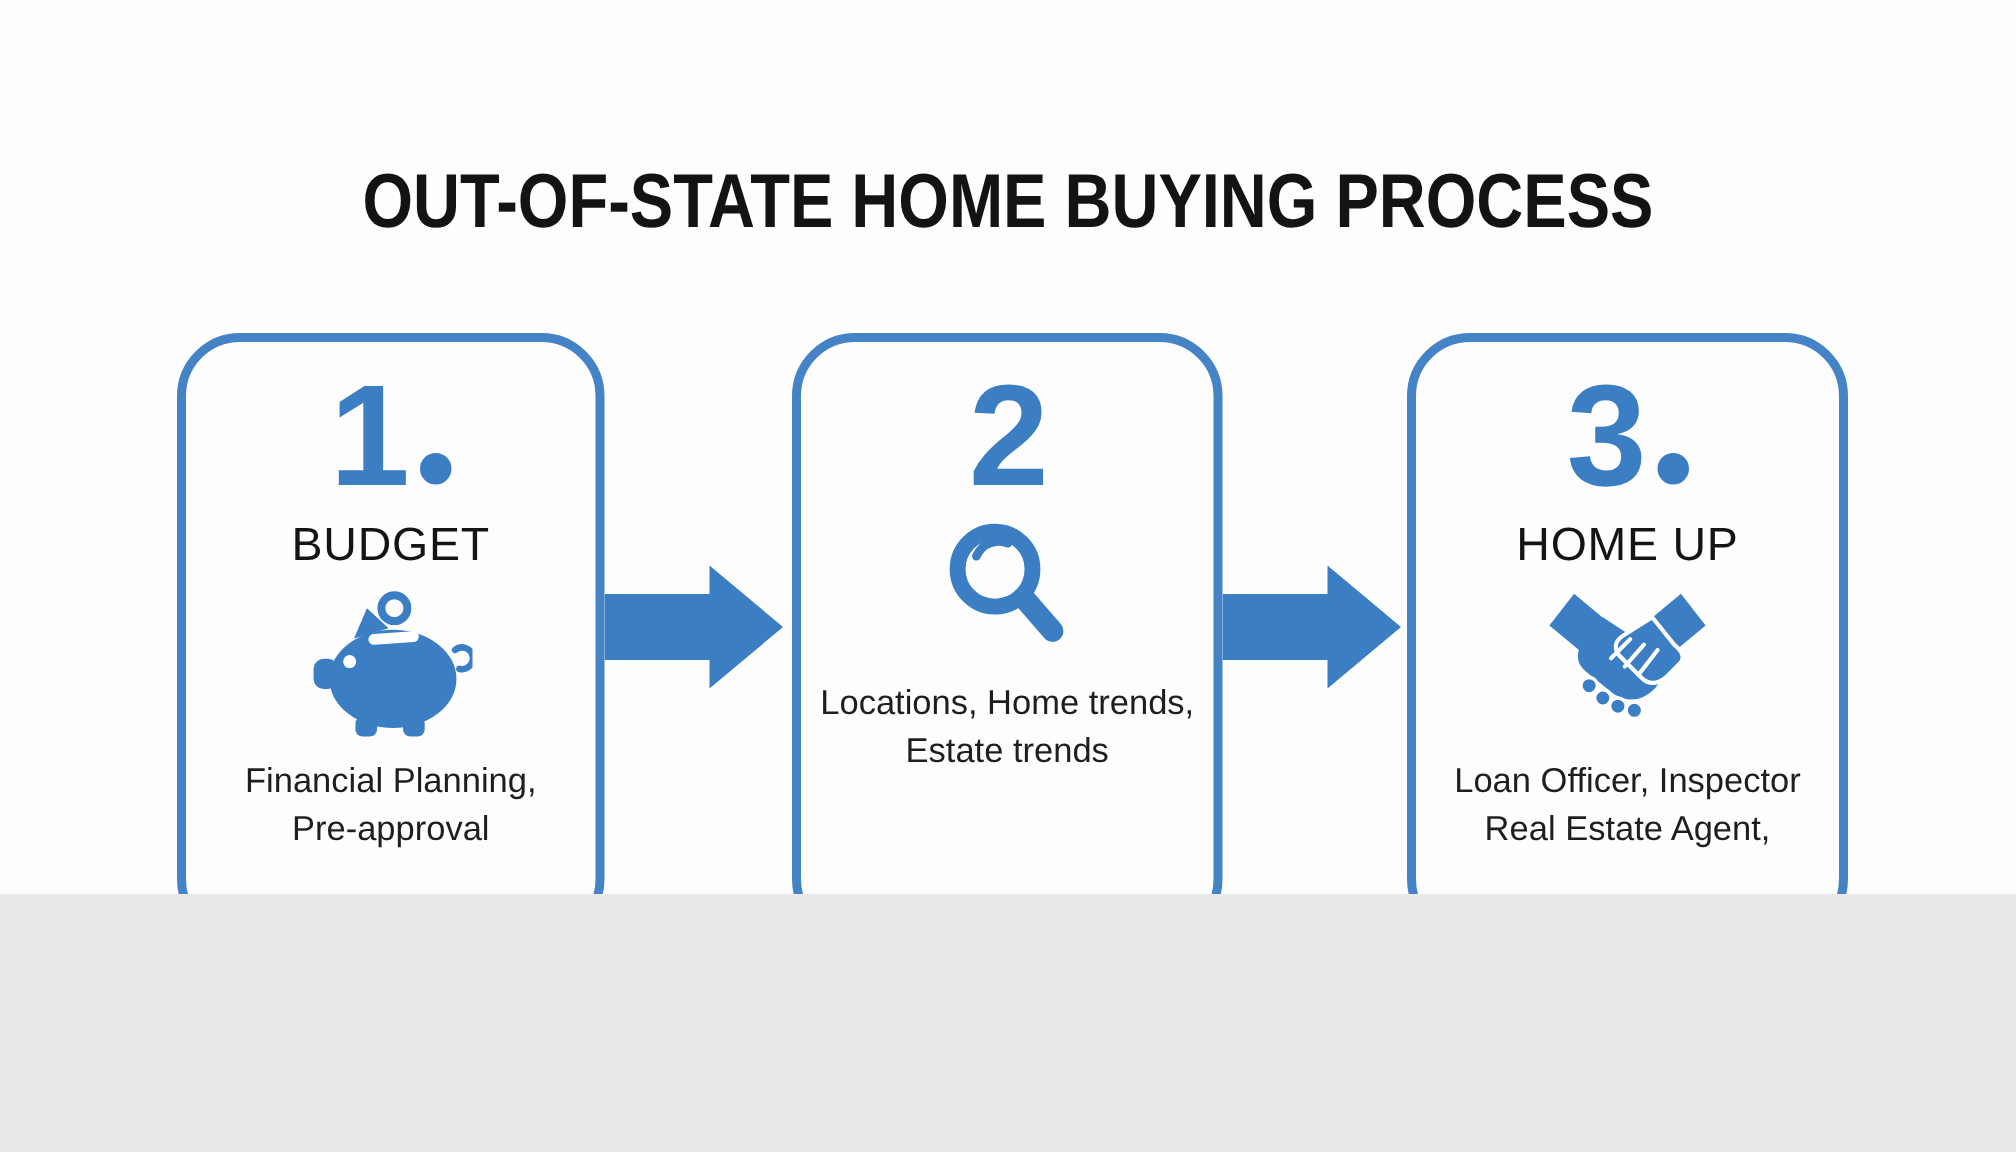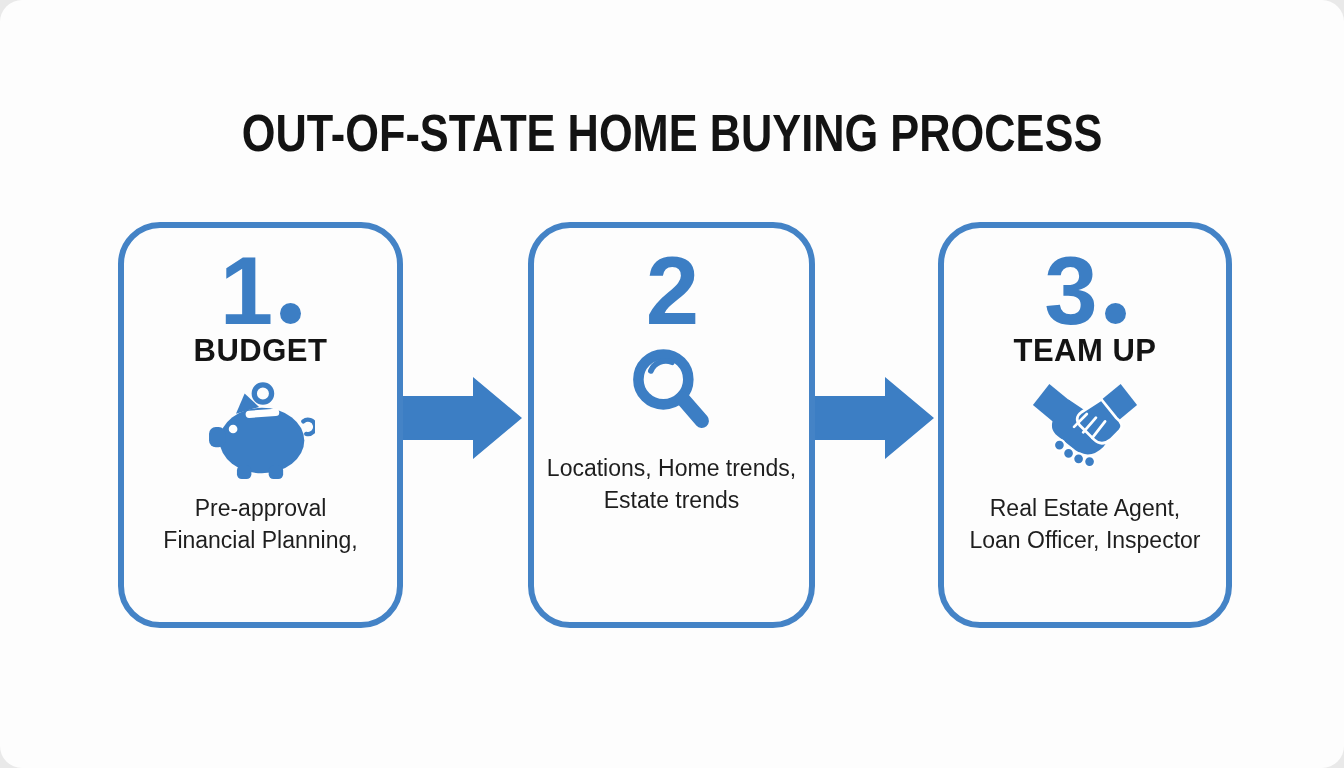--- a/index.html
+++ b/index.html
@@ -6,24 +6,23 @@
     --accent:#3C7EC4;
     --card-border:#4483C6;
     --title-color:#131313;
     --heading-color:#141414;
     --text-color:#1E1E1E;
     --bg:#FDFDFD;
   }
   *{margin:0;padding:0;box-sizing:border-box;}
   html,body{background:#e9e9e9;}
   .stage{
-    position:relative;width:1344px;height:768px;overflow:hidden;
+    position:relative;width:1344px;height:596px;overflow:hidden;
     background:var(--bg);
     font-family:"Liberation Sans",sans-serif;
-    border-radius:22px;
   }
   .title{
     position:absolute;left:0;right:0;top:104px;
     text-align:center;font-size:51px;font-weight:700;
     color:var(--title-color);letter-spacing:0px;
     transform:scaleX(0.85);transform-origin:50% 50%;
     white-space:nowrap;
   }
   .card{
     position:absolute;top:222px;height:406px;
@@ -42,22 +41,22 @@
   .num{
     font-size:96px;font-weight:700;letter-spacing:-2px;
     color:var(--accent);
   }
   .num-dot{
     display:inline-block;width:21px;height:21px;border-radius:50%;
     background:var(--accent);margin-left:9px;
     vertical-align:baseline;
   }
   .step-label{
-    margin-top:6px;line-height:34px;
-    font-size:31px;font-weight:700;letter-spacing:0.5px;
+    margin-top:18px;line-height:34px;
+    font-size:31px;font-weight:400;letter-spacing:0.5px;
     color:var(--heading-color);white-space:nowrap;text-align:right;
   }
   .icon-wrap{
     margin-top:8px;height:108px;width:100%;
     display:flex;align-items:center;justify-content:center;
   }
   .icon-wrap svg{color:var(--accent);}
   .subtext{
     margin-top:8px;text-align:center;
     font-size:23px;line-height:32px;color:var(--text-color);
@@ -86,22 +85,22 @@
           <rect x="2" y="50" width="17" height="21" rx="7"></rect>
           <rect x="31" y="90" width="15" height="14" rx="5"></rect>
           <rect x="64" y="90" width="15" height="14" rx="5"></rect>
           <path d="M100 44 a7.5 7.5 0 1 1 3 13" fill="none" stroke="currentColor" stroke-width="4.5" stroke-linecap="round"></path>
           <rect x="40" y="32" width="35" height="7.5" rx="3.75" fill="#ffffff" transform="rotate(-4 57 36)"></rect>
           <circle cx="27" cy="52" r="4.5" fill="#ffffff"></circle>
         </g>
       </svg>
     </div>
     <div class="subtext">
+      <div>Financial Planning,</div>
       <div>Pre-approval</div>
-      <div>Financial Planning,</div>
     </div>
   </div>
 
   <svg class="arrow a1" viewBox="0 0 120 82" aria-hidden="true">
     <polygon points="0,19 70,19 70,0 119,41 70,82 70,63 0,63" fill="currentColor"></polygon>
   </svg>
 
   <div class="card c2">
     <div class="num-line"><span class="num">2</span></div>
     <div class="icon-wrap">
@@ -118,37 +117,37 @@
       <div>Estate trends</div>
     </div>
   </div>
 
   <svg class="arrow a2" viewBox="0 0 120 82" aria-hidden="true">
     <polygon points="0,19 70,19 70,0 119,41 70,82 70,63 0,63" fill="currentColor"></polygon>
   </svg>
 
   <div class="card c3">
     <div class="num-line"><span class="num">3</span><span class="num-dot"></span></div>
-    <div class="step-label">TEAM UP</div>
+    <div class="step-label">HOME UP</div>
     <div class="icon-wrap">
       <svg viewBox="0 0 140 104" width="128" height="95" aria-hidden="true">
         <g fill="currentColor">
           <path d="M31 1 L54 20 L37 44 L13 24 Z"></path>
           <path d="M109 1 L86 20 L103 44 L127 24 Z"></path>
           <path d="M36 38 L52 18 L70 30 L94 38 Q106 42 102 54 L90 70 Q76 84 60 74 L40 58 Q30 50 36 38 Z"></path>
           <path d="M104 38 L88 18 L66 32 Q58 38 64 46 L80 62 Q88 70 98 62 L108 52 Q114 46 104 38 Z" stroke="#ffffff" stroke-width="3"></path>
           <path d="M72 34 L58 48 M82 38 L68 54 M92 42 L78 60" stroke="#ffffff" stroke-width="3" fill="none" stroke-linecap="round"></path>
           <g stroke="#ffffff" stroke-width="2.5">
             <circle cx="42" cy="68" r="6"></circle>
             <circle cx="52" cy="77" r="6"></circle>
             <circle cx="63" cy="83" r="6"></circle>
             <circle cx="75" cy="86" r="6"></circle>
           </g>
         </g>
       </svg>
     </div>
     <div class="subtext">
+      <div>Loan Officer, Inspector</div>
       <div>Real Estate Agent,</div>
-      <div>Loan Officer, Inspector</div>
     </div>
   </div>
 
 </div>
 
 </body></html>

